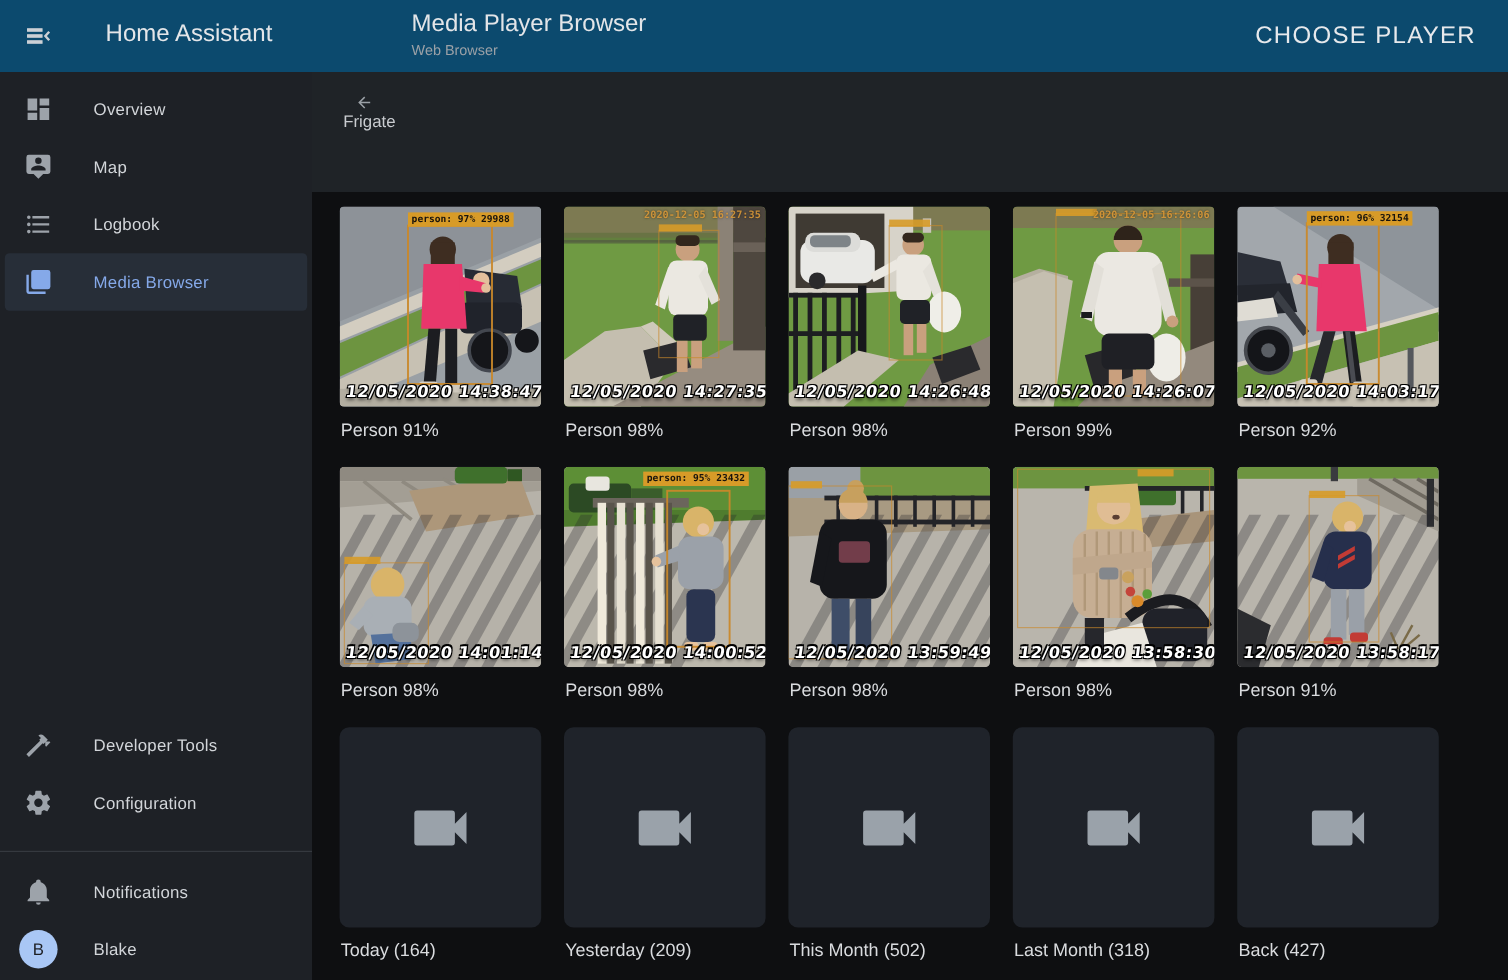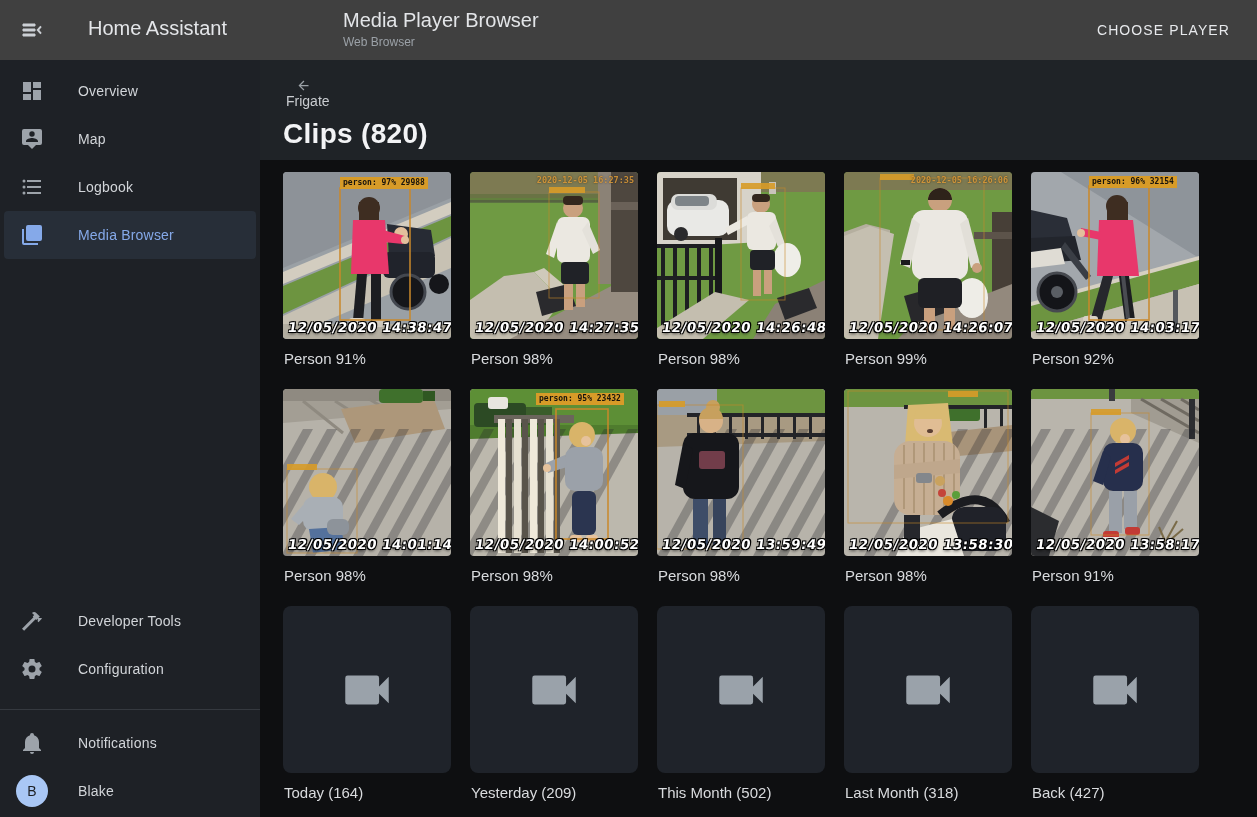--- a/index.html
+++ b/index.html
@@ -3,30 +3,30 @@
 <meta charset="utf-8">
 <style>
   * { box-sizing: border-box; }
   html,body { margin:0; padding:0; }
   body {
     width:1257px; height:817px; overflow:hidden; position:relative;
     background:#0e0f11; font-family:"Liberation Sans", sans-serif;
     -webkit-font-smoothing:antialiased;
   }
   
-  .topbar { position:absolute; top:0; left:0; width:100%; height:60px; background:#404040; z-index:5; }
+  .topbar { position:absolute; top:0; left:0; width:100%; height:60px; background:#0c4a6e; z-index:5; }
   .menu-btn { position:absolute; left:20px; top:18px; width:24px; height:24px; cursor:pointer; background:none; border:none; padding:0; }
   .menu-btn svg { width:24px; height:24px; fill:#ccd0d5; stroke:#ccd0d5; }
   .ha-title { position:absolute; left:88px; top:17px; font-size:20px; color:#e4e6e9; font-weight:400; }
   .center-block { position:absolute; left:343px; top:9px; }
   .mb-title { font-size:20px; color:#e3e5e8; font-weight:400; }
   .mb-sub { font-size:12px; color:#9ba1a7; margin-top:3px; }
   .choose-btn { position:absolute; right:21px; top:0; height:60px; display:flex; align-items:center;
     background:none; border:none; cursor:pointer; font-family:inherit;
-    font-size:14px; font-weight:500; letter-spacing:1.1px; color:#e7e9ec; }
+    font-size:20px; font-weight:500; letter-spacing:1.1px; color:#e7e9ec; }
   
   .sidebar { position:absolute; top:60px; left:0; width:260px; bottom:0; background:#1e2126;
     display:flex; flex-direction:column; z-index:4; }
   .sb-main { padding-top:7px; }
   .sb-item { height:48px; display:flex; align-items:center; margin:0 4px; border-radius:4px;
     cursor:pointer; color:#d2d5d9; }
   .sb-item svg { width:24px; height:24px; margin-left:16px; fill:#9da3aa; flex:none; }
   .sb-item .lbl { margin-left:34px; font-size:14px; font-weight:500; letter-spacing:.2px; }
   .sb-item.active { background:#272e38; color:#85a9e9; }
   .sb-item.active svg { fill:#85a9e9; }
@@ -134,21 +134,20 @@
     </div>
 </nav>
 
 <div class="header">
   <button class="crumb">
     <svg viewBox="0 0 24 24">
       <path d="M20,11H7.83L13.42,5.41L12,4L4,12L12,20L13.42,18.58L7.83,13H20V11Z"></path>
     </svg>
     <span>Frigate</span>
   </button>
-  <div class="page-title">Clips (820)</div>
 </div>
 
 <div class="bodyarea">
   <div class="grid" id="grid">
       <div>
         <div class="thumb">
           <svg viewBox="0 0 168 167" preserveAspectRatio="none">
             <rect width="168" height="167" fill="#9aa0a5"></rect>
             <polygon points="0,96 168,26 168,0 0,0" fill="#8d9298"></polygon>
             <polygon points="0,112 168,42 168,30 0,100" fill="#d3cdc0"></polygon>

